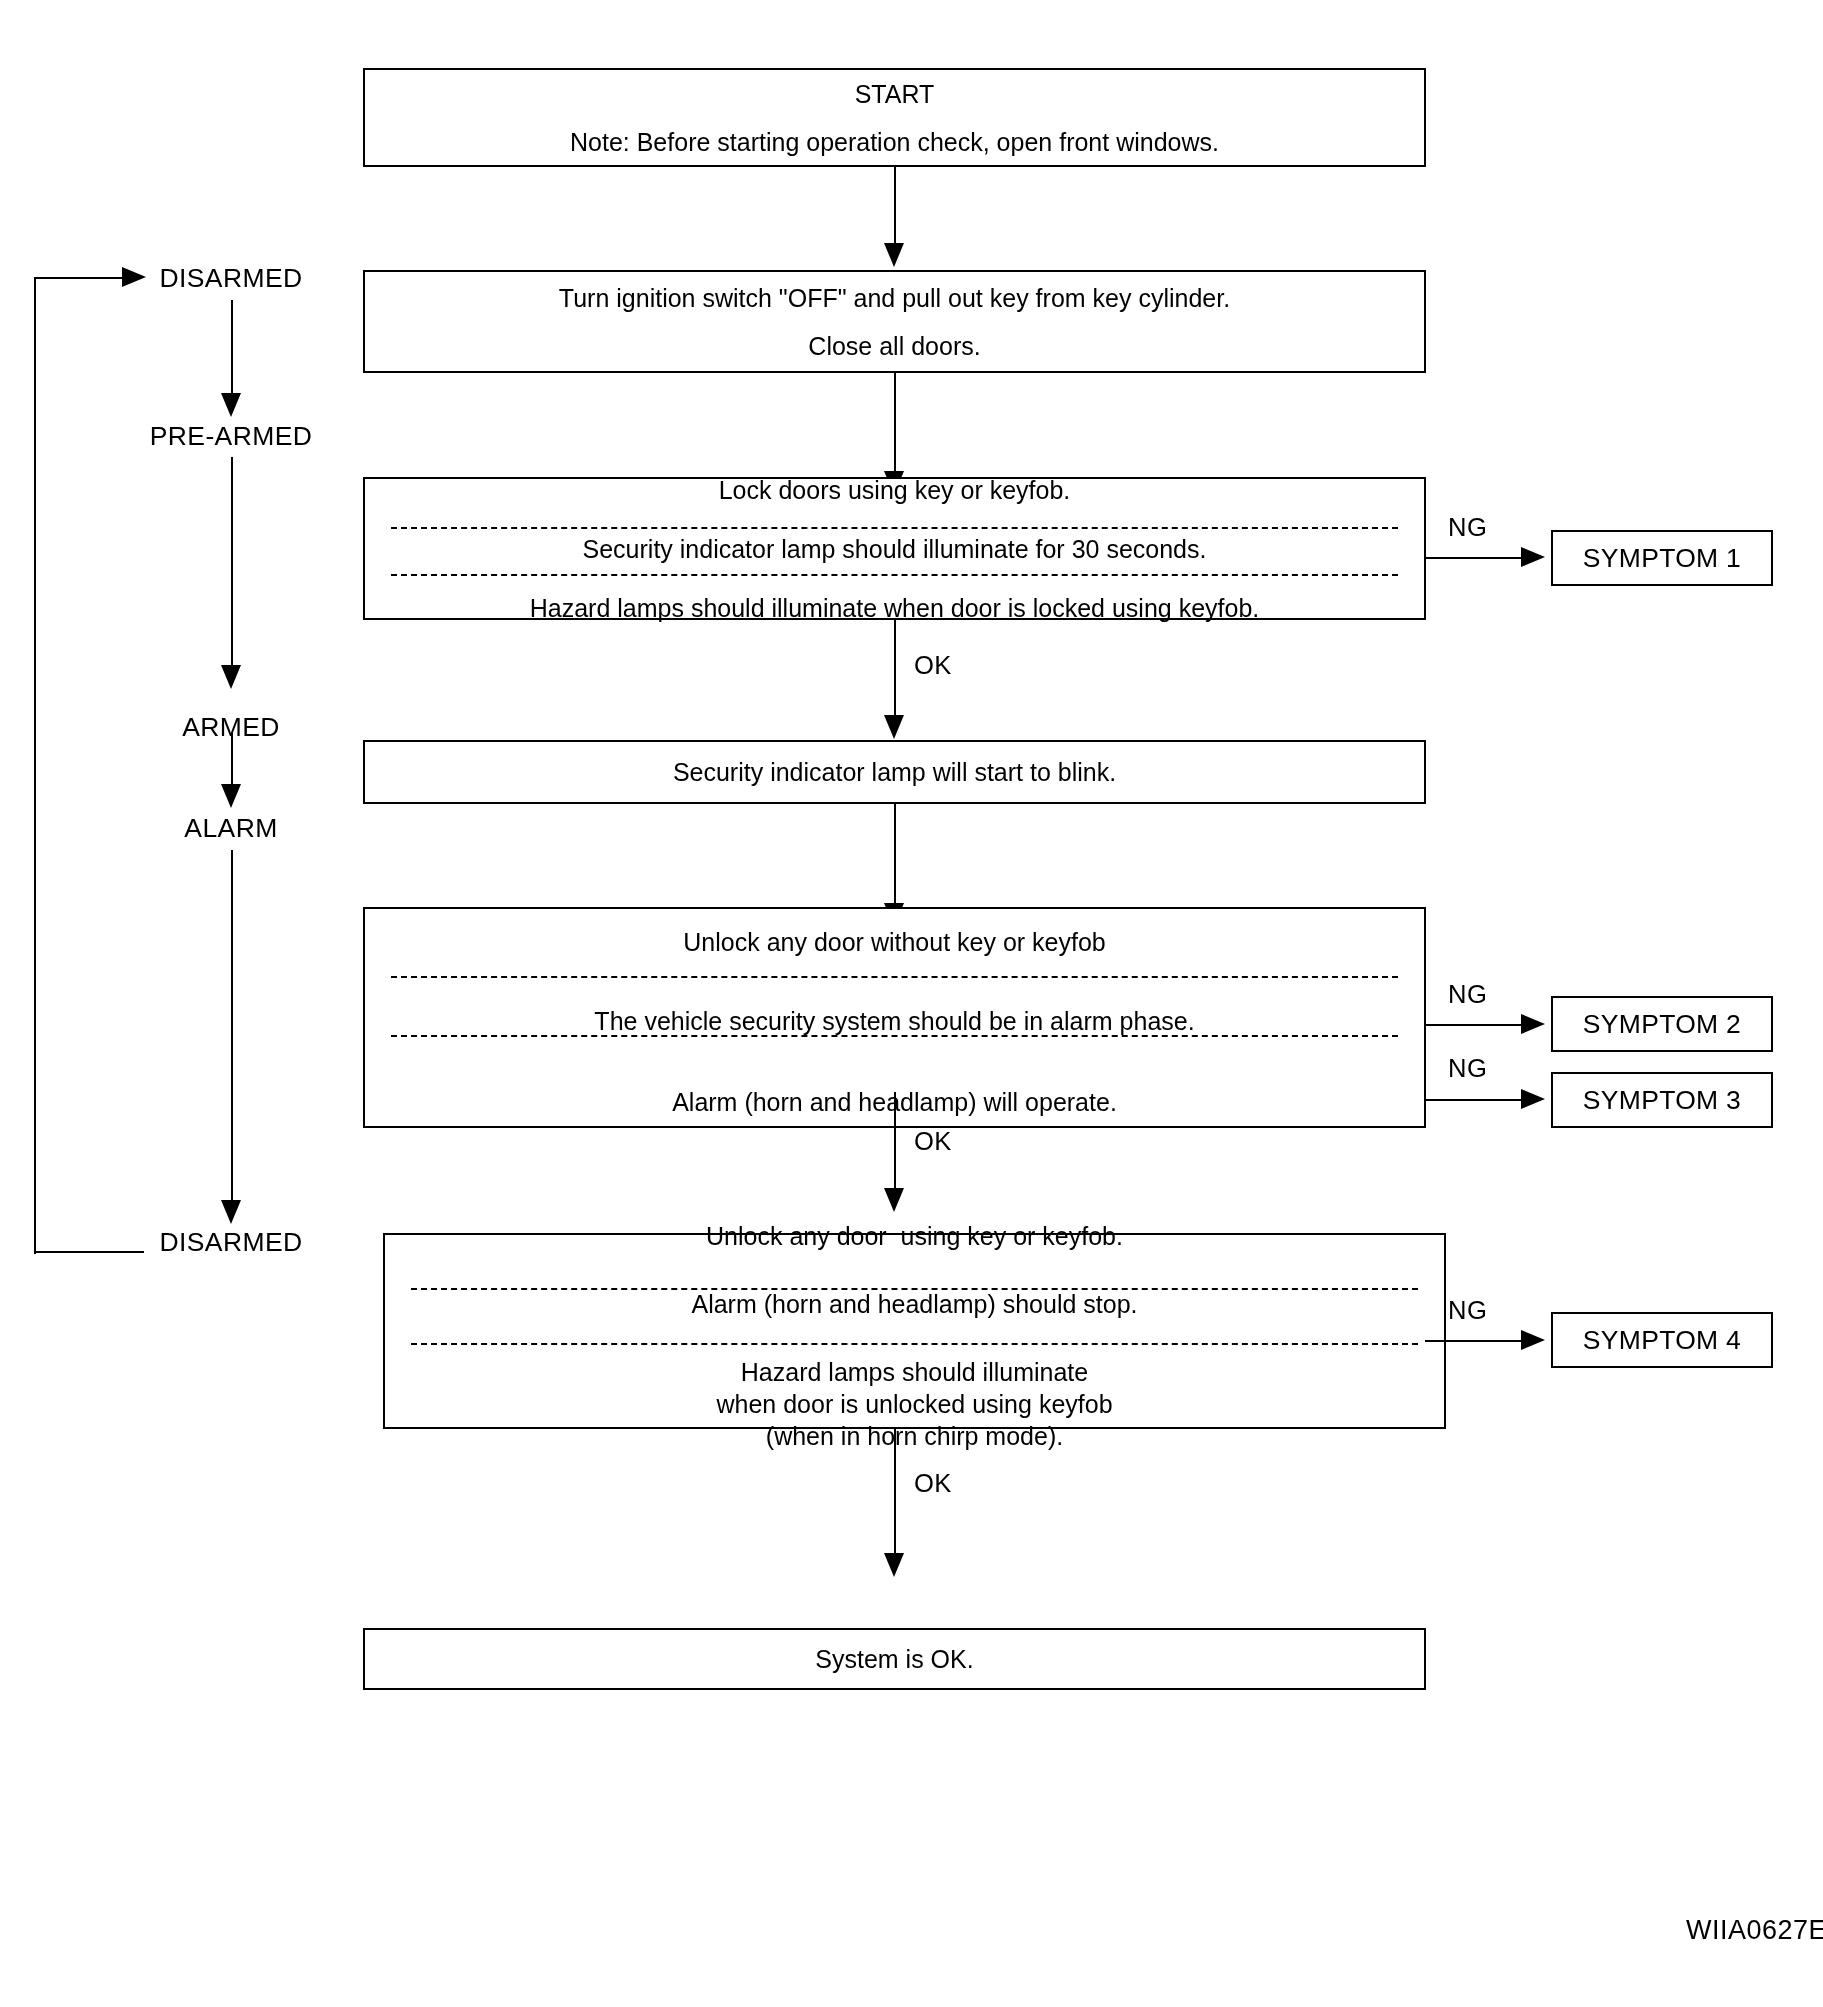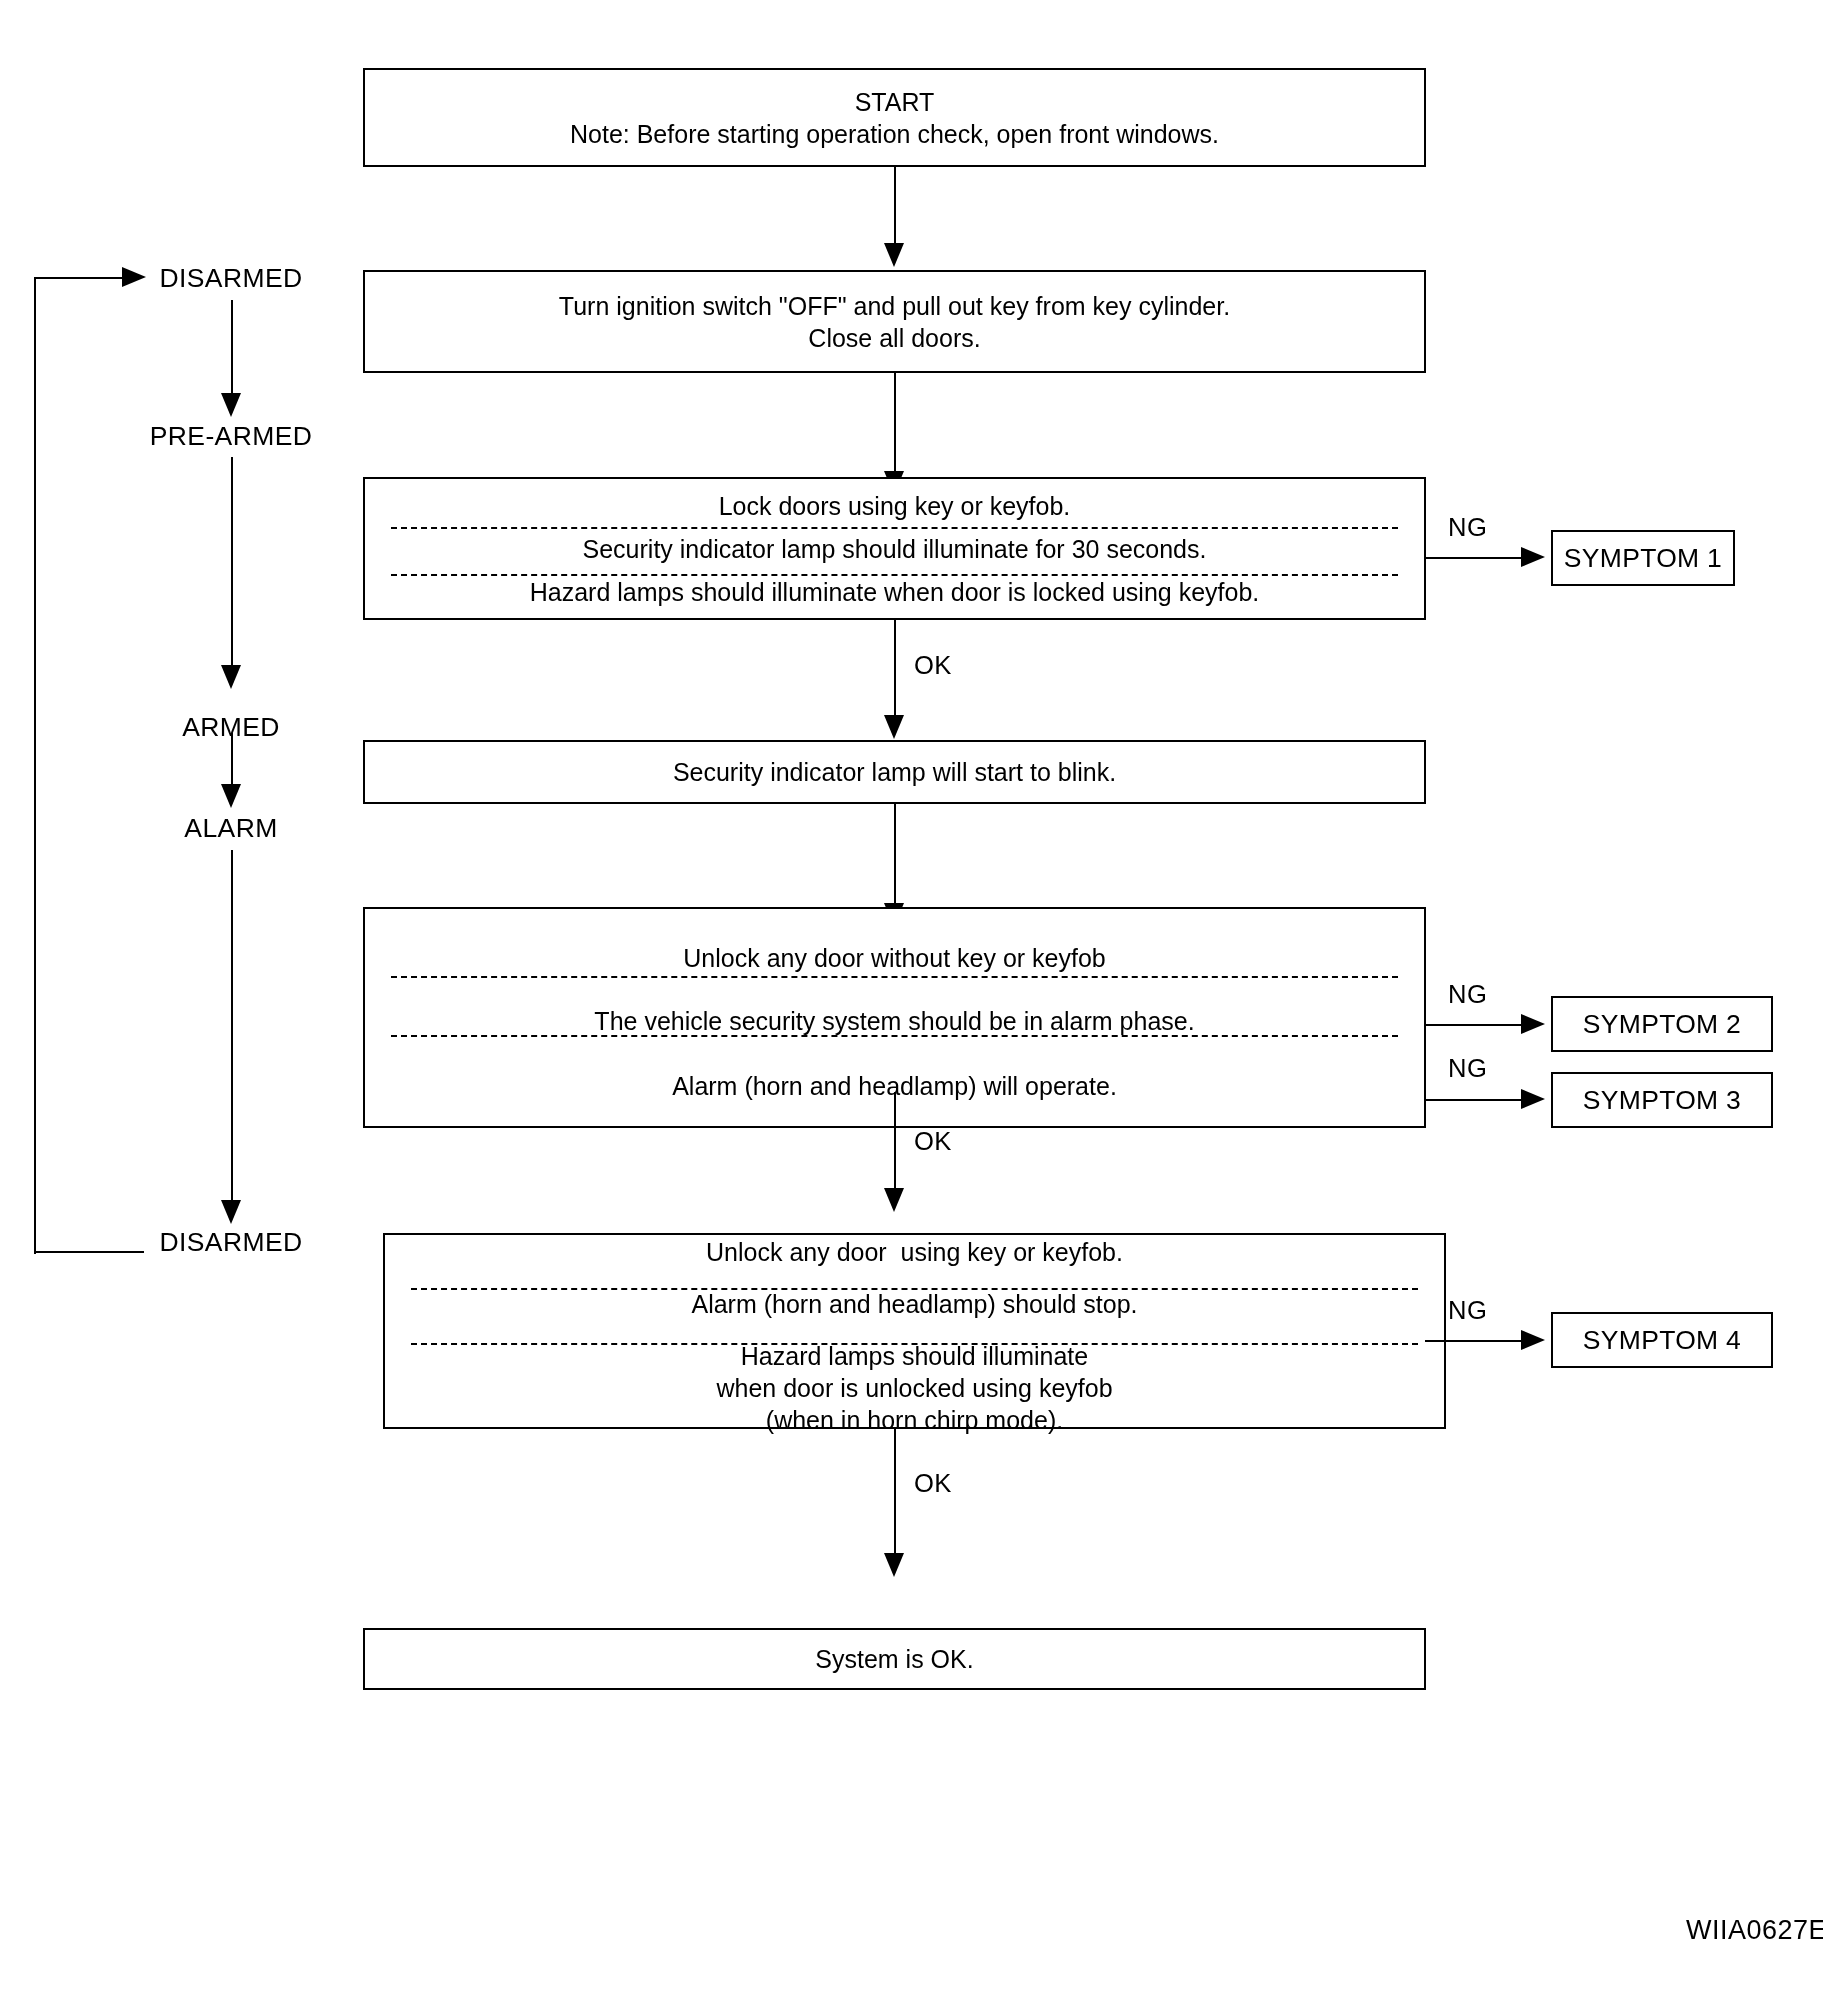--- a/index.html
+++ b/index.html
@@ -21,20 +21,21 @@
 
   
   .flowbox {
     position: absolute;
     box-sizing: border-box;
     border: 2.7px solid #000000;
     background: #ffffff;
     display: flex;
     flex-direction: column;
     justify-content: center;
+    gap: 16px;
   }
   .flowbox .seg {
     text-align: center;
     font-size: 25px;
     line-height: 1.28;
     white-space: pre-wrap;
     padding: 0 12.8px;
   }
   .flowbox .seg.pad-top    { padding-top: 9.1px; }
 
@@ -169,21 +170,21 @@
     <div class="seg" style="margin-bottom:11px;">Security indicator lamp should illuminate for 30 seconds.</div>
     <div class="seg">Hazard lamps should illuminate when door is locked using keyfob.</div>
     <div class="divider" style="top:48px;"></div>
     <div class="divider" style="top:95px;"></div>
   </div>
 
   <div class="hline" style="left:1425px; top:557px; width:108px;"></div>
   <div class="arrow-right" style="left:1521px; top:547px;"></div>
   <div class="edgelabel" style="left:1448px; top:513px;">NG</div>
 
-  <div class="symptombox" style="left:1551px; top:530px; width:184px; height:56px;">
+  <div class="symptombox" style="left:1551px; top:530px; width:222px; height:56px;">
     <span>SYMPTOM 1</span>
   </div>
 
   <div class="vline" style="left:894px; top:620px; height:98px;"></div>
   <div class="arrow-down" style="left:884px; top:715px;"></div>
   <div class="edgelabel" style="left:914px; top:651px;">OK</div>
 
   <div class="flowbox" style="left:363px; top:740px; width:1063px; height:64px;">
     <div class="seg">Security indicator lamp will start to blink.</div>
   </div>

